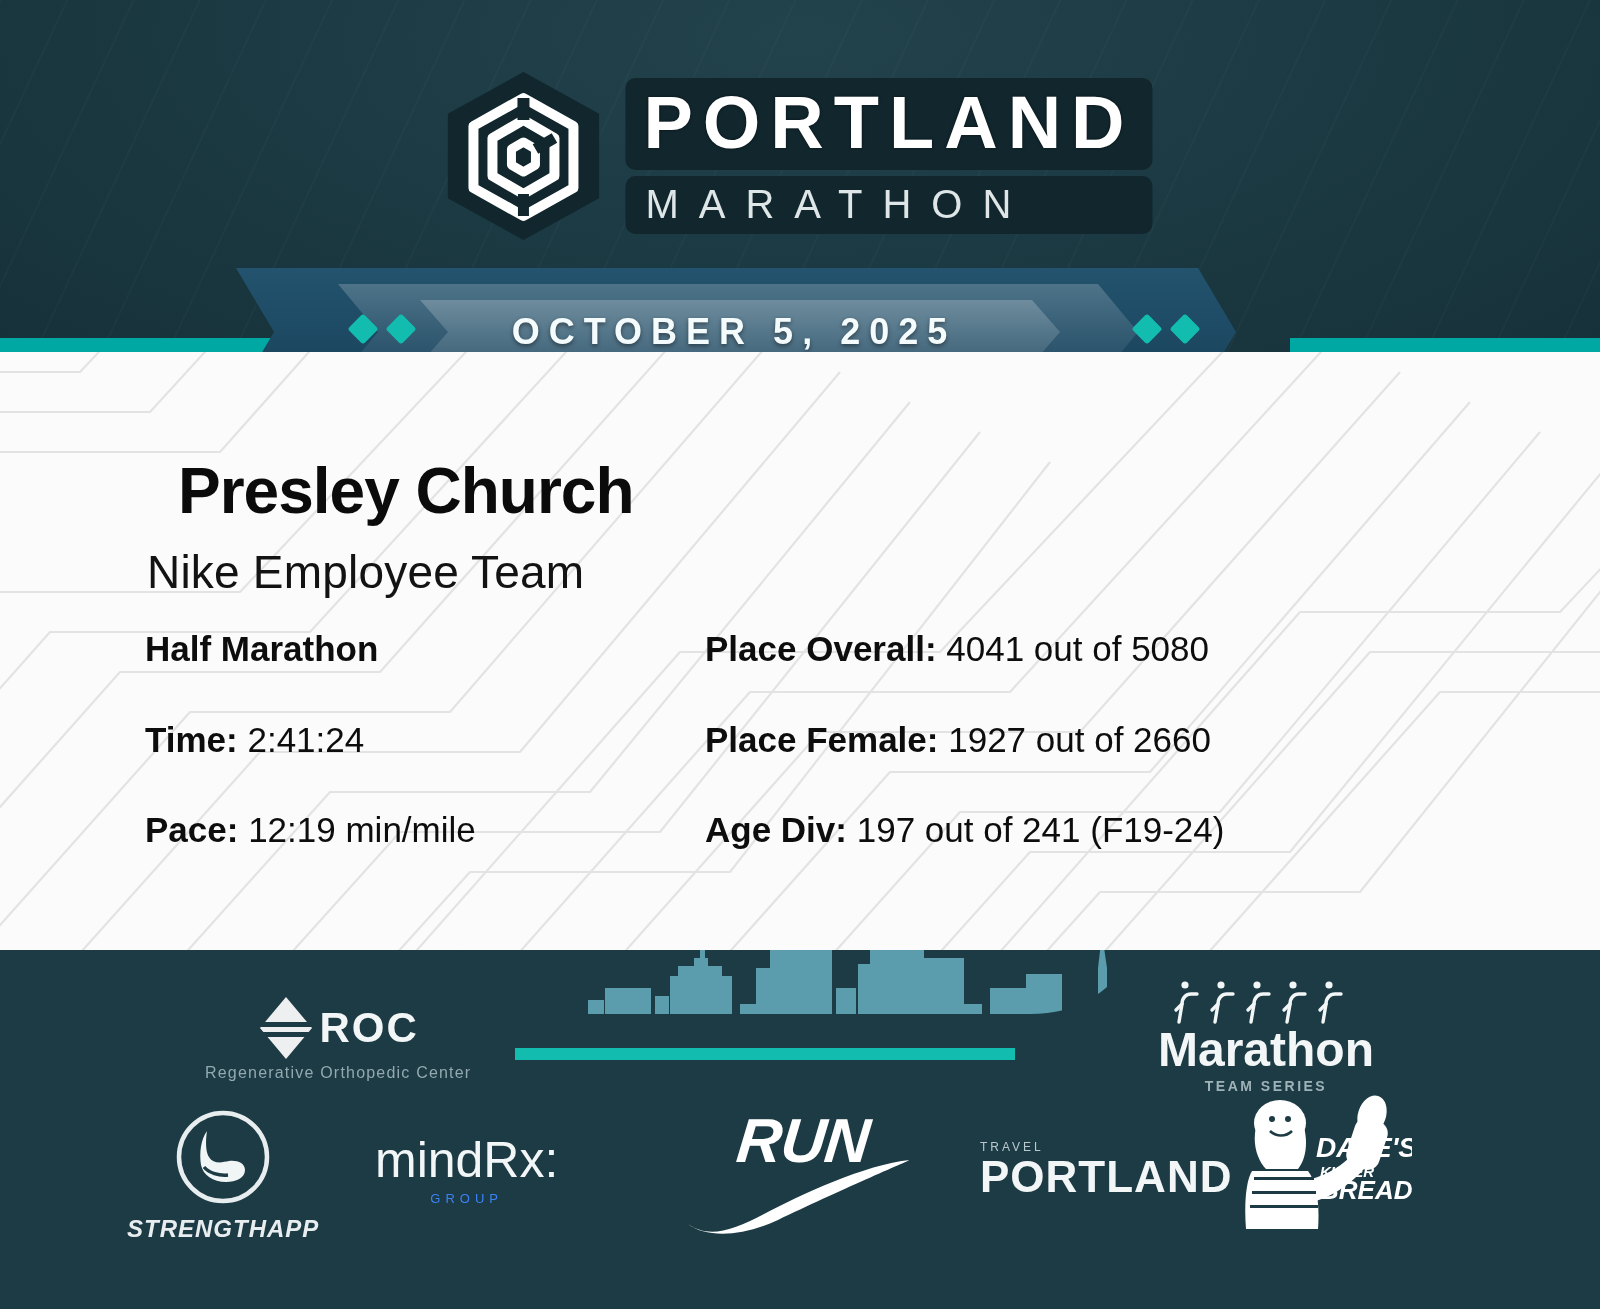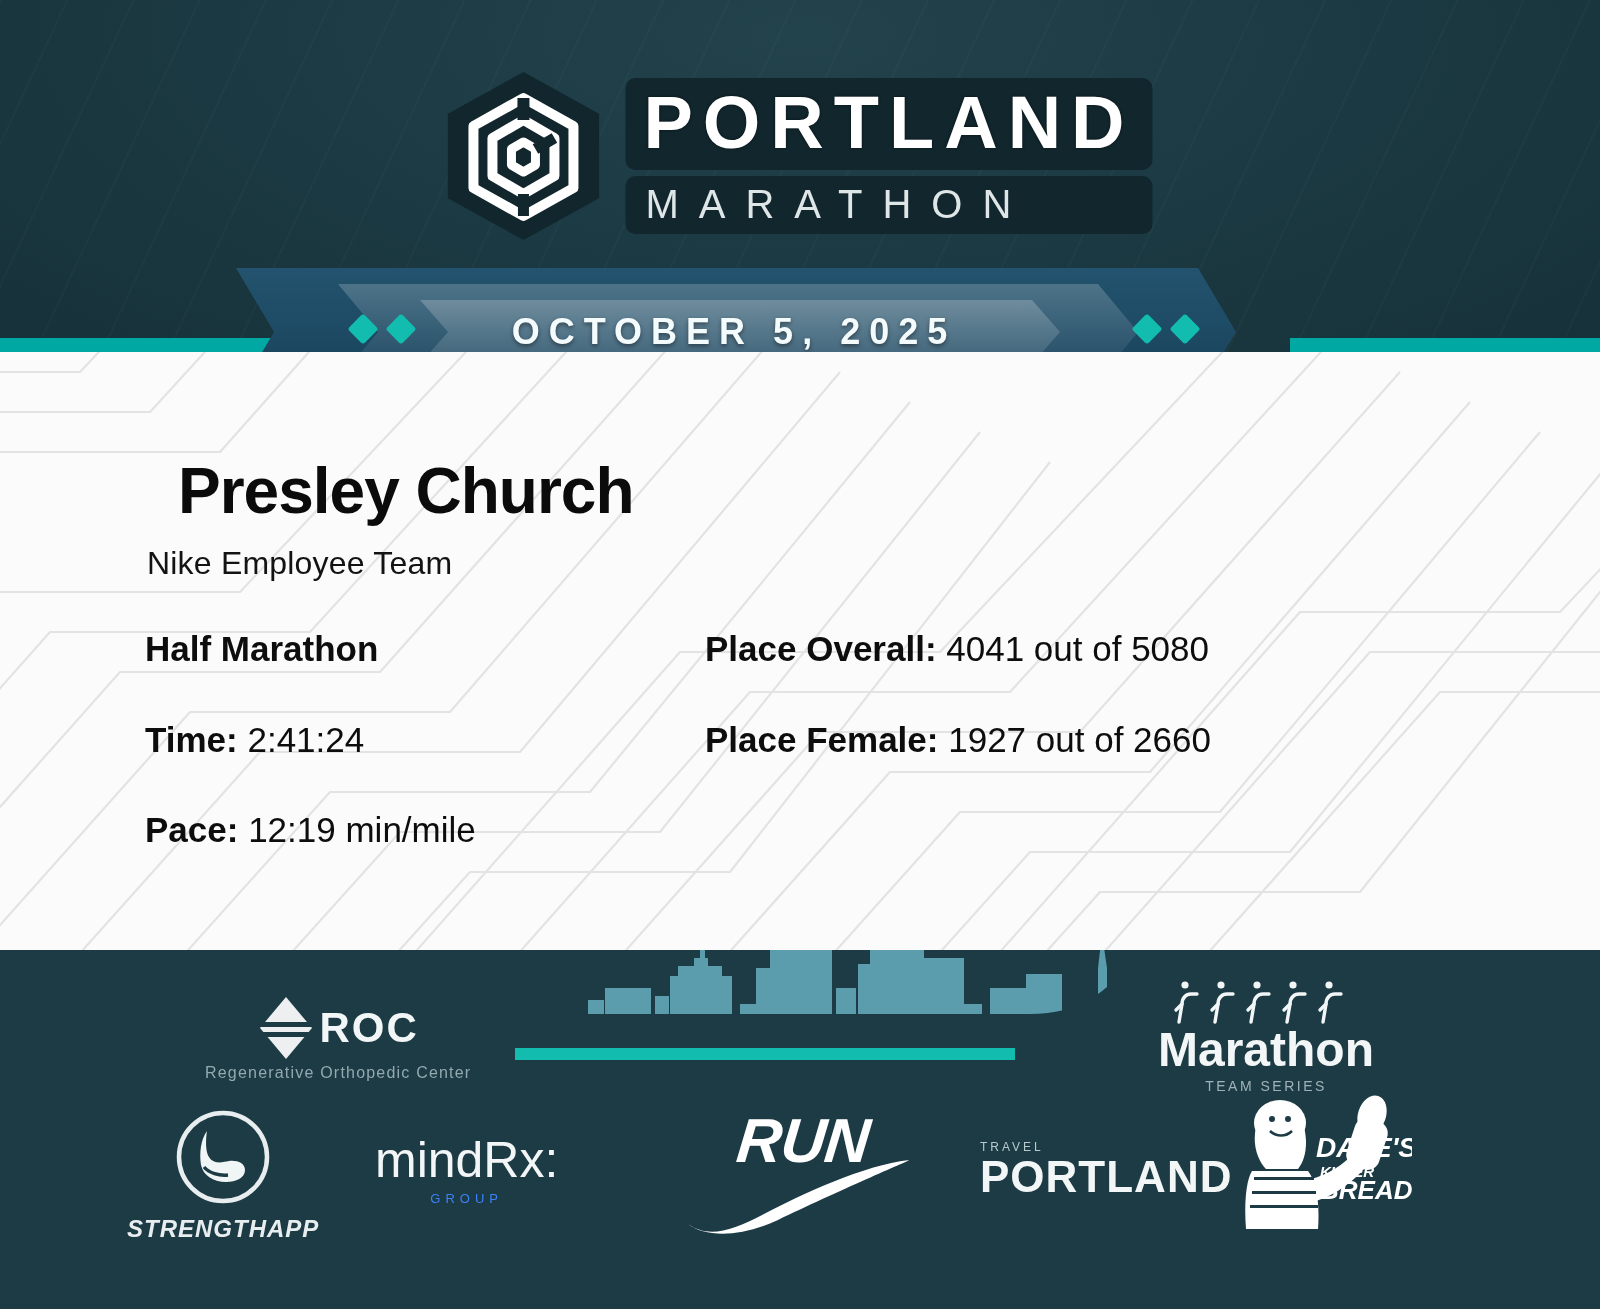--- a/index.html
+++ b/index.html
@@ -96,21 +96,21 @@
   }
   .pattern { position:absolute; inset:-60px; opacity:1; }
 
   .athlete-name {
     position:absolute; left:145px; top:458px;
     font-size:64px; font-weight:bold; color:#0b0b0b;
     letter-spacing:-1px; line-height:1.05;margin-left:33px;
   }
   .athlete-team {
     position:absolute; left:147px; top:545px;
-    font-size:32px; font-weight:normal; color:#131313;
+    font-size:46px; font-weight:normal; color:#131313;
     letter-spacing:.2px;
   }
 
   .stats-col { position:absolute; }
   .stats-col.left  { left:145px; top:630px; width:560px; }
   .stats-col.right { left:705px; top:630px; width:700px; }
   .stat-row { font-size:35px; color:#0d0d0d; margin-bottom:52px; line-height:1.1; white-space:nowrap; }
   .stat-label { font-weight:bold; }
   .stat-value { font-weight:normal; }
 
@@ -128,21 +128,21 @@
 
   .sponsor { position:absolute; color:#ffffff; text-align:center; }
 
   .roc { left:205px; top:995px; display:flex; flex-direction:column; align-items:center; }
   .roc-main { display:flex; align-items:center; gap:6px; }
   .roc-word { font-size:42px; font-weight:bold; letter-spacing:2px; color:#f2f6f7; }
   .roc-tag { font-size:16px; letter-spacing:1.2px; color:#93a9af; margin-top:3px; }
 
   .mts { left:1158px; top:978px; display:flex; flex-direction:column; align-items:center; }
   .mts-word { font-size:48px; font-weight:bold; letter-spacing:0px; color:#f2f6f7; line-height:1; margin-top:2px; }
-  .mts-tag { font-size:14px; font-weight:normal; letter-spacing:2.5px; color:#9fb2b8; margin-top:4px; }
+  .mts-tag { font-size:14px; font-weight:bold; letter-spacing:2.5px; color:#9fb2b8; margin-top:4px; }
 
   .strength { left:127px; top:1105px; display:flex; flex-direction:column; align-items:center;justify-content:center; }
   .strength-word { font-size:24px; font-weight:bold; font-style:italic; letter-spacing:1px; color:#e8eef0; margin-top:6px; }
 
   .mindrx { left:375px; top:1135px; display:flex; flex-direction:column; align-items:center; }
   .mindrx-word { font-size:50px; font-weight:normal; letter-spacing:0px; color:#f2f6f7; line-height:1; }
   .mindrx-tag { font-size:13px; letter-spacing:5px; color:#3b82f6; margin-top:6px; }
 
   .nikerun { left:690px; top:1110px; }
   .nikerun-word {
@@ -245,20 +245,24 @@
   </div>
 
   <div class="stats-col right">
     <div class="stat-row">
       <span class="stat-label">Place Overall:</span>
       <span class="stat-value">4041 out of 5080</span>
     </div>
     <div class="stat-row">
       <span class="stat-label">Place Female:</span>
       <span class="stat-value">1927 out of 2660</span>
+    </div>
+    <div class="stat-row">
+      <span class="stat-label">Age Div:</span>
+      <span class="stat-value">197 out of 241 (F19-24)</span>
     </div>
   </div>
 
   <div class="footer">
 
     <svg class="skyline" width="1600" height="140" viewBox="0 0 1600 140" preserveAspectRatio="none">
       <g fill="#5b9cad">
         <rect x="500" y="118" width="14" height="22"></rect>
         <rect x="527" y="100" width="56" height="40"></rect>
         <rect x="588" y="82" width="16" height="58"></rect>

